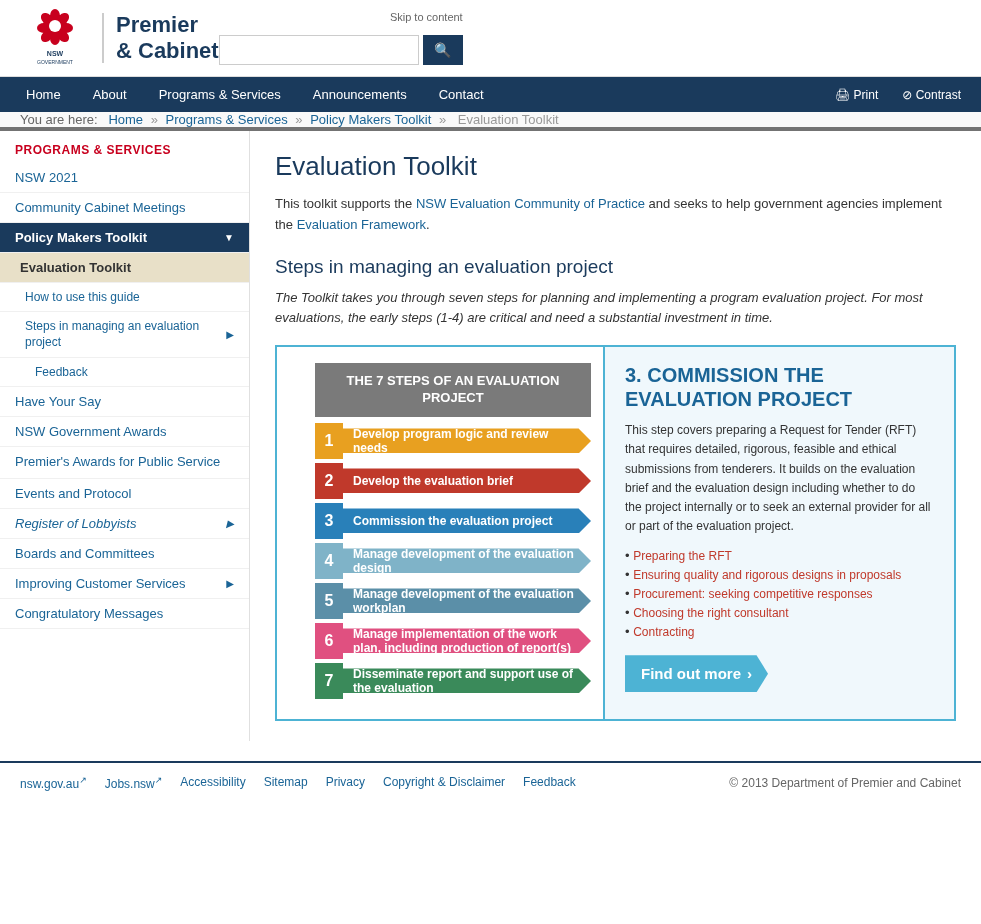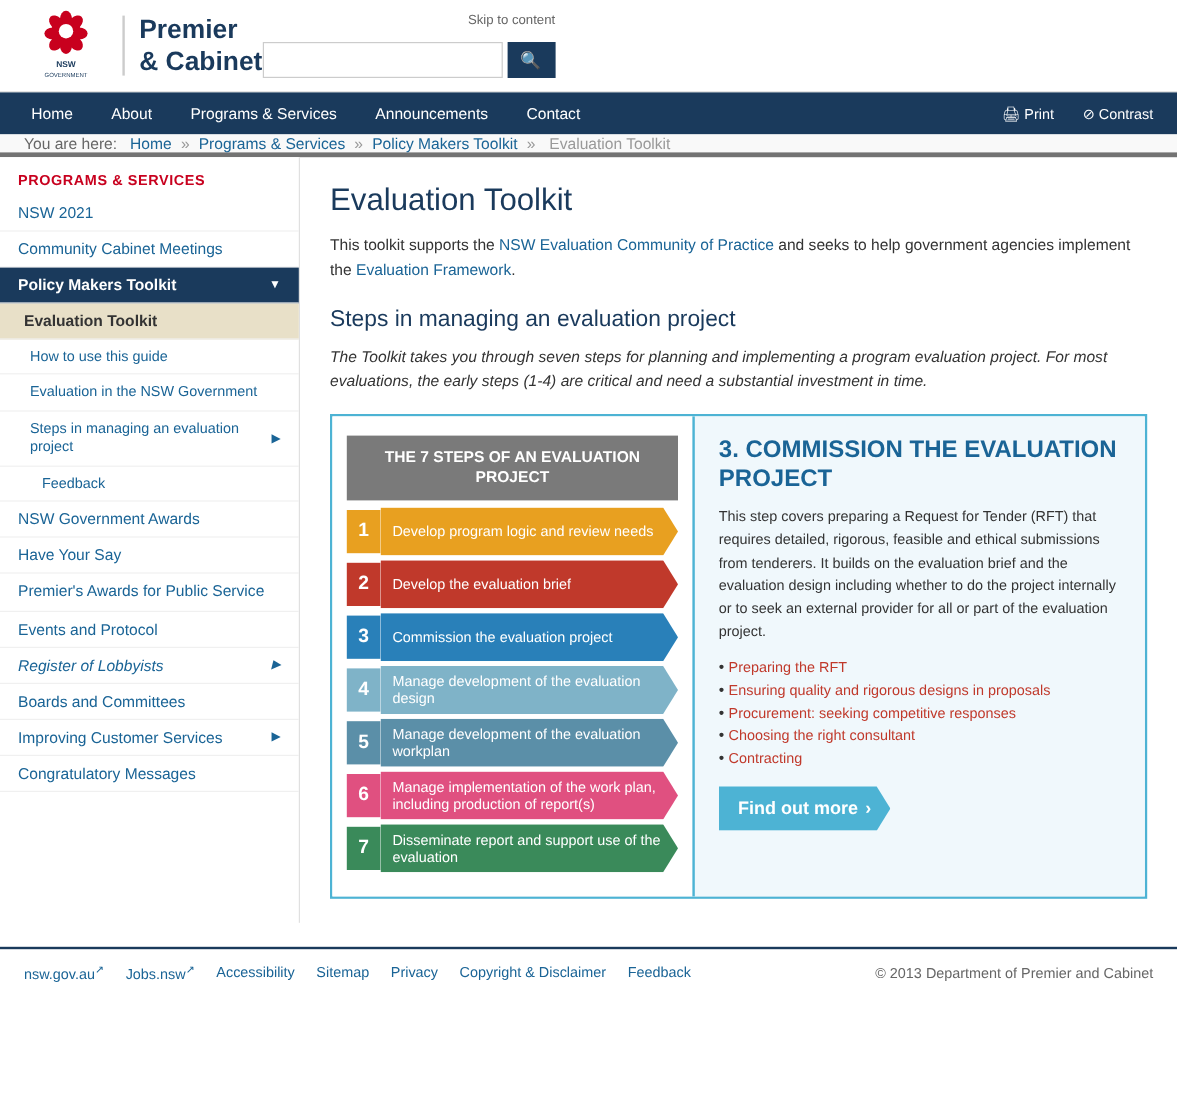--- a/index.html
+++ b/index.html
@@ -43,26 +43,26 @@
 
     
     .content { flex: 1; padding: 20px 25px; }
     .page-title { font-size: 26px; color: #1a3a5c; font-weight: normal; margin-bottom: 12px; border-bottom: none; }
     .intro-text { font-size: 13px; line-height: 1.6; color: #333; margin-bottom: 20px; }
     .intro-text a { color: #1a6496; }
     .section-title { font-size: 19px; color: #1a3a5c; font-weight: normal; margin-bottom: 10px; }
     .section-desc { font-size: 13px; line-height: 1.6; margin-bottom: 16px; font-style: italic; }
 
     
-    .diagram-container { display: flex; border: 2px solid #4db3d4; background: #fff; }
+    .diagram-container { display: flex; border: 2px solid #4db3d4; background: #fff; padding-left: 26px; }
     .steps-panel { background: #fff; padding: 16px 12px; flex: 0 0 300px; }
     .steps-header { background: #7a7a7a; color: #fff; text-align: center; font-size: 13px; font-weight: bold; padding: 10px 8px; margin-bottom: 6px; line-height: 1.3; }
     .step-row { display: flex; align-items: center; margin-bottom: 4px; }
     .step-num { width: 28px; min-width: 28px; height: 36px; display: flex; align-items: center; justify-content: center; font-size: 16px; font-weight: bold; color: #fff; }
-    .step-arrow { flex: 1; height: 40px; display: flex; align-items: center; padding: 0 10px; font-size: 12px; color: #fff; font-weight: normal; line-height: 1.2; clip-path: polygon(0 0, 95% 0, 100% 50%, 95% 100%, 0 100%); }
+    .step-arrow { flex: 1; height: 25px; display: flex; align-items: center; padding: 0 10px; font-size: 12px; color: #fff; font-weight: bold; line-height: 1.2; clip-path: polygon(0 0, 95% 0, 100% 50%, 95% 100%, 0 100%); }
     .step-1 .step-num { background: #e8a020; }
     .step-1 .step-arrow { background: #e8a020; }
     .step-2 .step-num { background: #c0392b; }
     .step-2 .step-arrow { background: #c0392b; }
     .step-3 .step-num { background: #2980b9; }
     .step-3 .step-arrow { background: #2980b9; }
     .step-4 .step-num { background: #7fb3c8; }
     .step-4 .step-arrow { background: #7fb3c8; }
     .step-5 .step-num { background: #5b8fa8; }
     .step-5 .step-arrow { background: #5b8fa8; }
@@ -157,28 +157,27 @@
     <div class="sidebar-section-title">PROGRAMS &amp; SERVICES</div>
 
     <div class="sidebar-item">NSW 2021</div>
     <div class="sidebar-item">Community Cabinet Meetings</div>
     <div class="sidebar-item active-parent">
       <span>Policy Makers Toolkit</span>
       <span class="arrow">▼</span>
     </div>
     <div class="sidebar-item active-child">Evaluation Toolkit</div>
     <div class="sidebar-item sub">How to use this guide</div>
-    <div class="sidebar-item sub" style="white-space:normal; line-height:1.3;">Evaluation in the NSW Government</div>
     <div class="sidebar-item sub" style="white-space:normal; line-height:1.3; display:flex; justify-content:space-between;">
       <span>Steps in managing an evaluation project</span>
       <span class="arrow">▶</span>
     </div>
     <div class="sidebar-item sub" style="padding-left:35px;">Feedback</div>
+    <div class="sidebar-item">Have Your Say</div>
     <div class="sidebar-item">NSW Government Awards</div>
-    <div class="sidebar-item">Have Your Say</div>
     <div class="sidebar-item" style="white-space:normal; line-height:1.3;">Premier's Awards for Public Service</div>
     <div class="sidebar-item">Events and Protocol</div>
     <div class="sidebar-item" style="display:flex; justify-content:space-between;font-style:italic;">
       <span>Register of Lobbyists</span>
       <span class="arrow">▶</span>
     </div>
     <div class="sidebar-item">Boards and Committees</div>
     <div class="sidebar-item" style="display:flex; justify-content:space-between;">
       <span>Improving Customer Services</span>
       <span class="arrow">▶</span>

